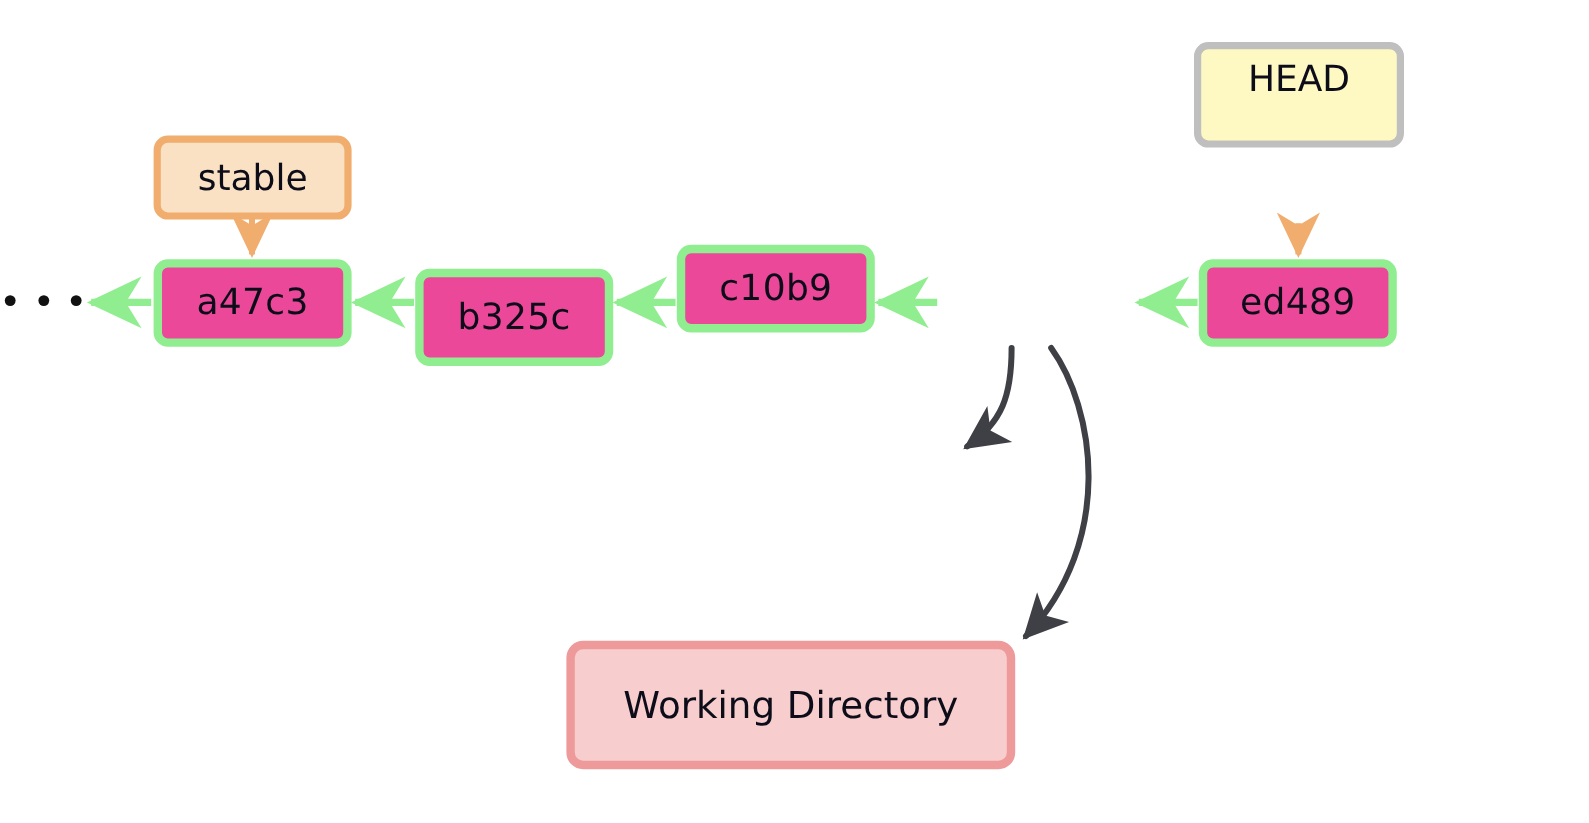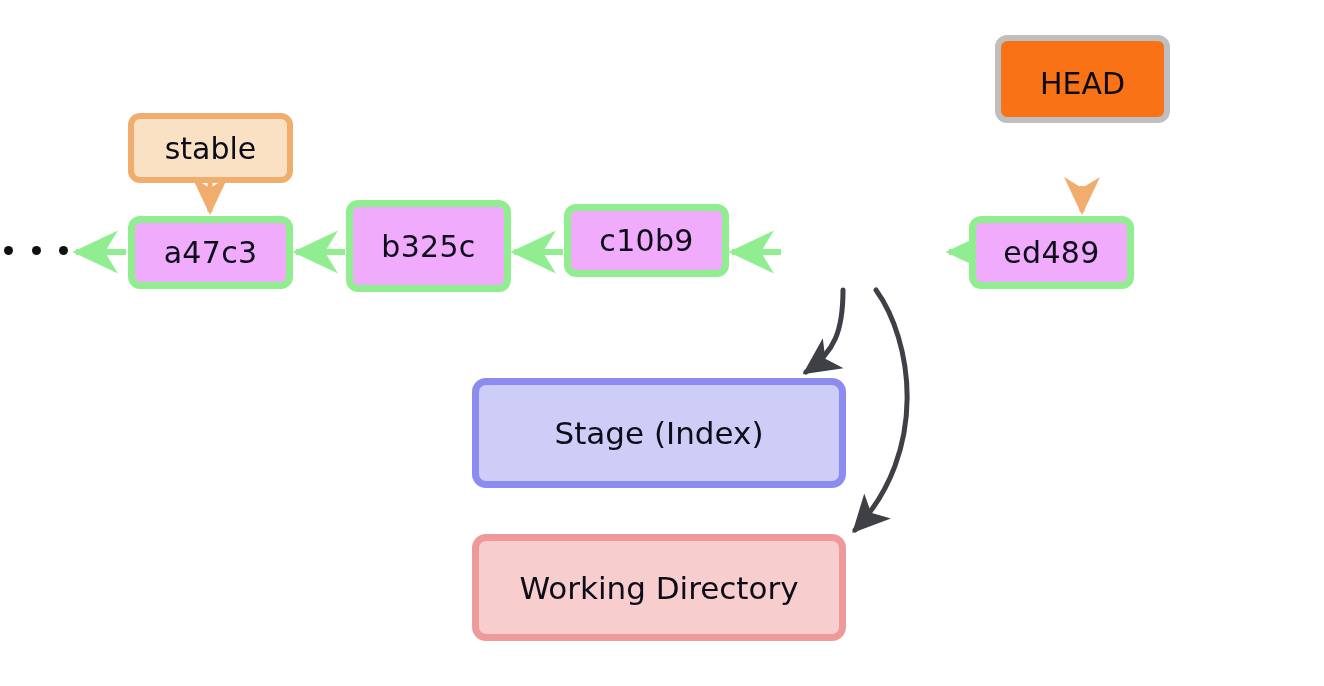--- a/index.html
+++ b/index.html
@@ -23,40 +23,40 @@
     justify-content: center;
     border-style: solid;
     text-align: center;
     white-space: nowrap;
     color: #0d0d1a;
     z-index: 3;
   }
   .commit {
     border-width: 7px;
     border-color: #90ee90;
-    background: #f0abfc;
+    background: #ec4899;
     border-radius: 12px;
     font-size: 30px;
     letter-spacing: 0.3px;
   }
   .ref {
     border-width: 6px;
     border-color: #f0ad6d;
     background: #fae1c4;
     border-radius: 12px;
     font-size: 30px;
   }
   .head {
     border-width: 6px;
     border-color: #bfbfbf;
-    background: #f97316;
+    background: #fef9c3;
     border-radius: 12px;
     font-size: 30px;
     z-index: 2;
-    align-items: center;
+    align-items: flex-start;
     padding-top: 8px;
   }
   .stage {
     border-width: 7px;
     border-color: #8c8cf0;
     background: #cdcdf7;
     border-radius: 14px;
     font-size: 31px;
   }
   .workdir {
@@ -138,34 +138,31 @@
 
 
   <div class="node ref" style="left:128px; top:113px; width:165px; height:70px;">
     <span>stable</span>
   </div>
 
   <div class="node commit" style="left:128px; top:216px; width:165px; height:73px;">
     <span>a47c3</span>
   </div>
 
-  <div class="node commit" style="left:346px; top:200px; width:165px; height:92px;text-align:right;">
+  <div class="node commit" style="left:346px; top:224px; width:165px; height:81px;text-align:right;">
     <span>b325c</span>
   </div>
 
   <div class="node commit" style="left:564px; top:204px; width:165px; height:73px;">
     <span>c10b9</span>
   </div>
 
 
-  <div class="node commit" style="left:969px; top:216px; width:165px; height:73px;">
+  <div class="node commit" style="left:999px; top:216px; width:165px; height:73px;">
     <span>ed489</span>
   </div>
 
-  <div class="node stage" style="left:472px; top:378px; width:374px; height:110px;">
-    <span>Stage (Index)</span>
-  </div>
 
   <div class="node workdir" style="left:472px; top:534px; width:374px; height:107px;text-align:right;">
     <span>Working Directory</span>
   </div>
 
 </div>
 
 </body></html>

